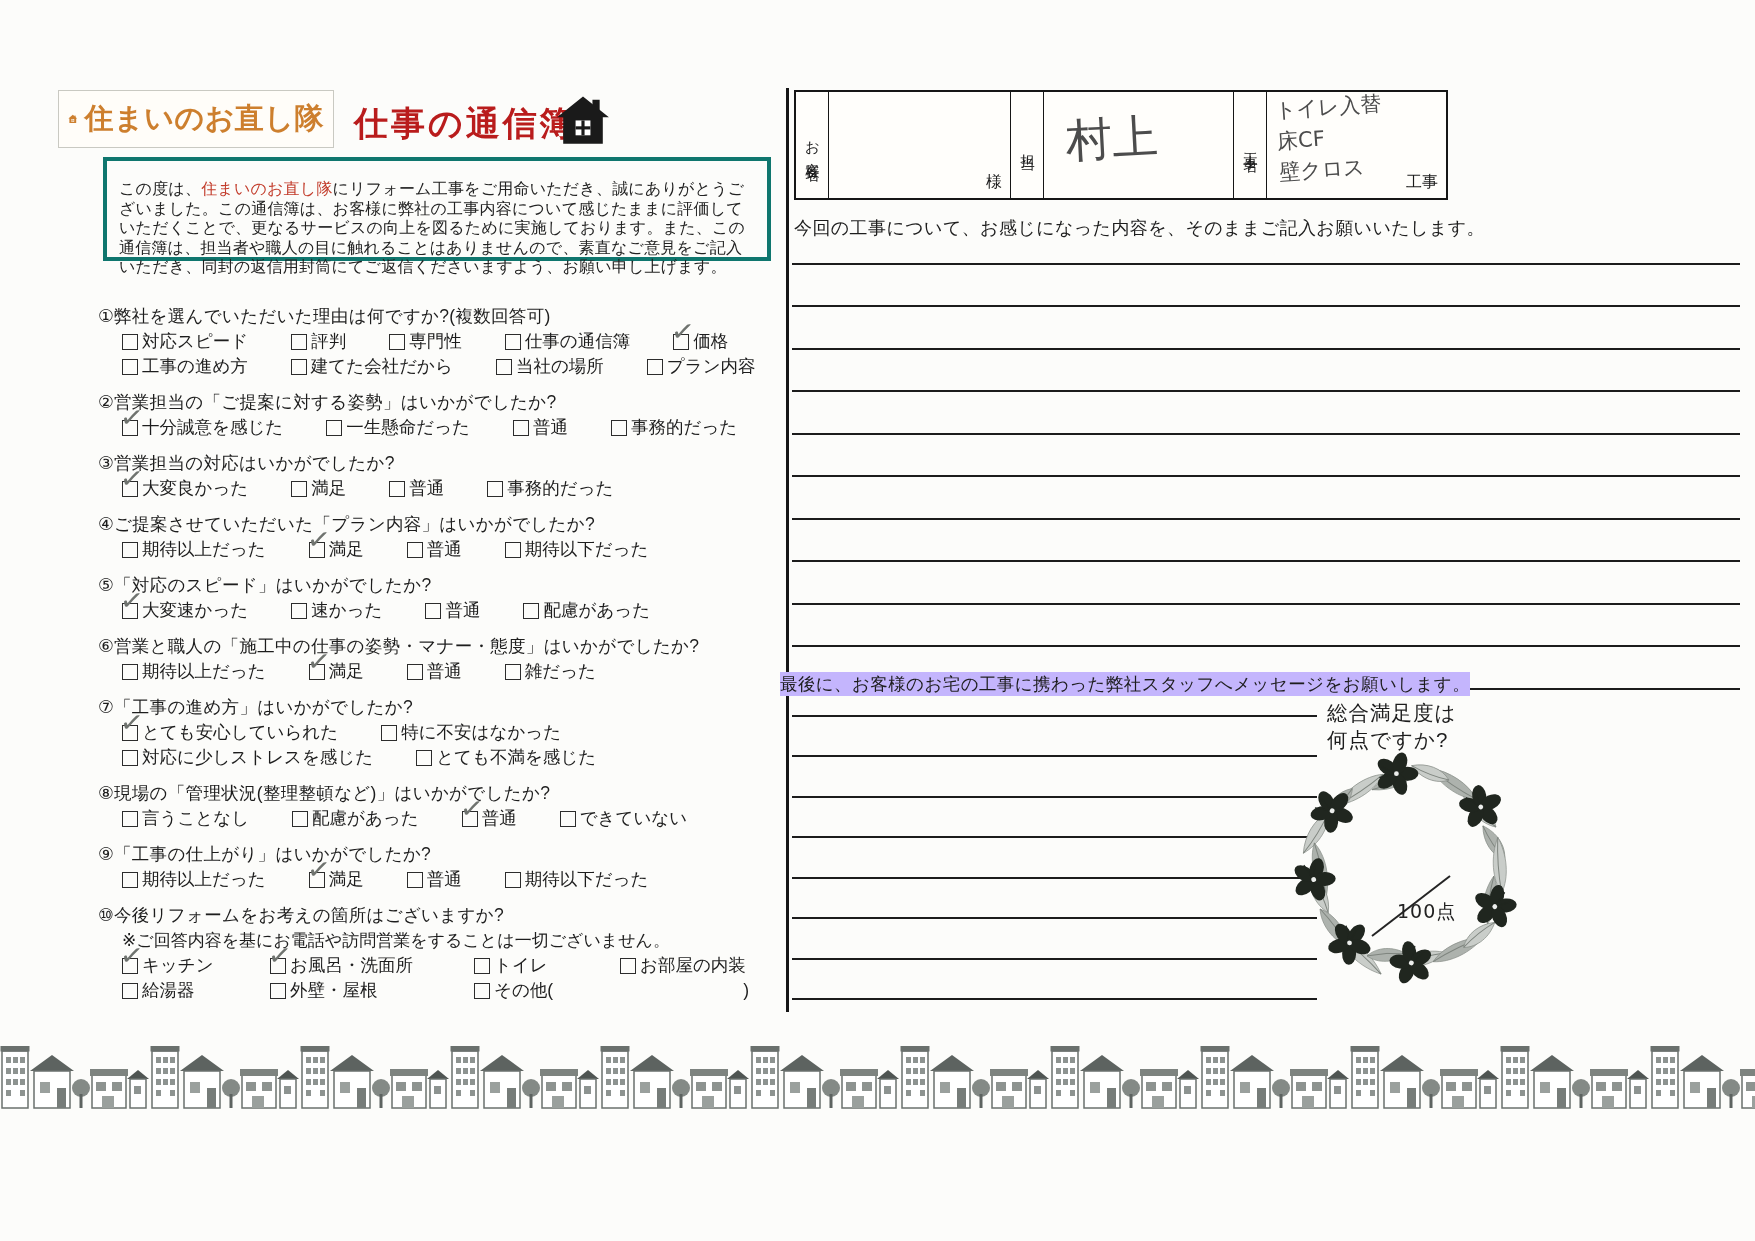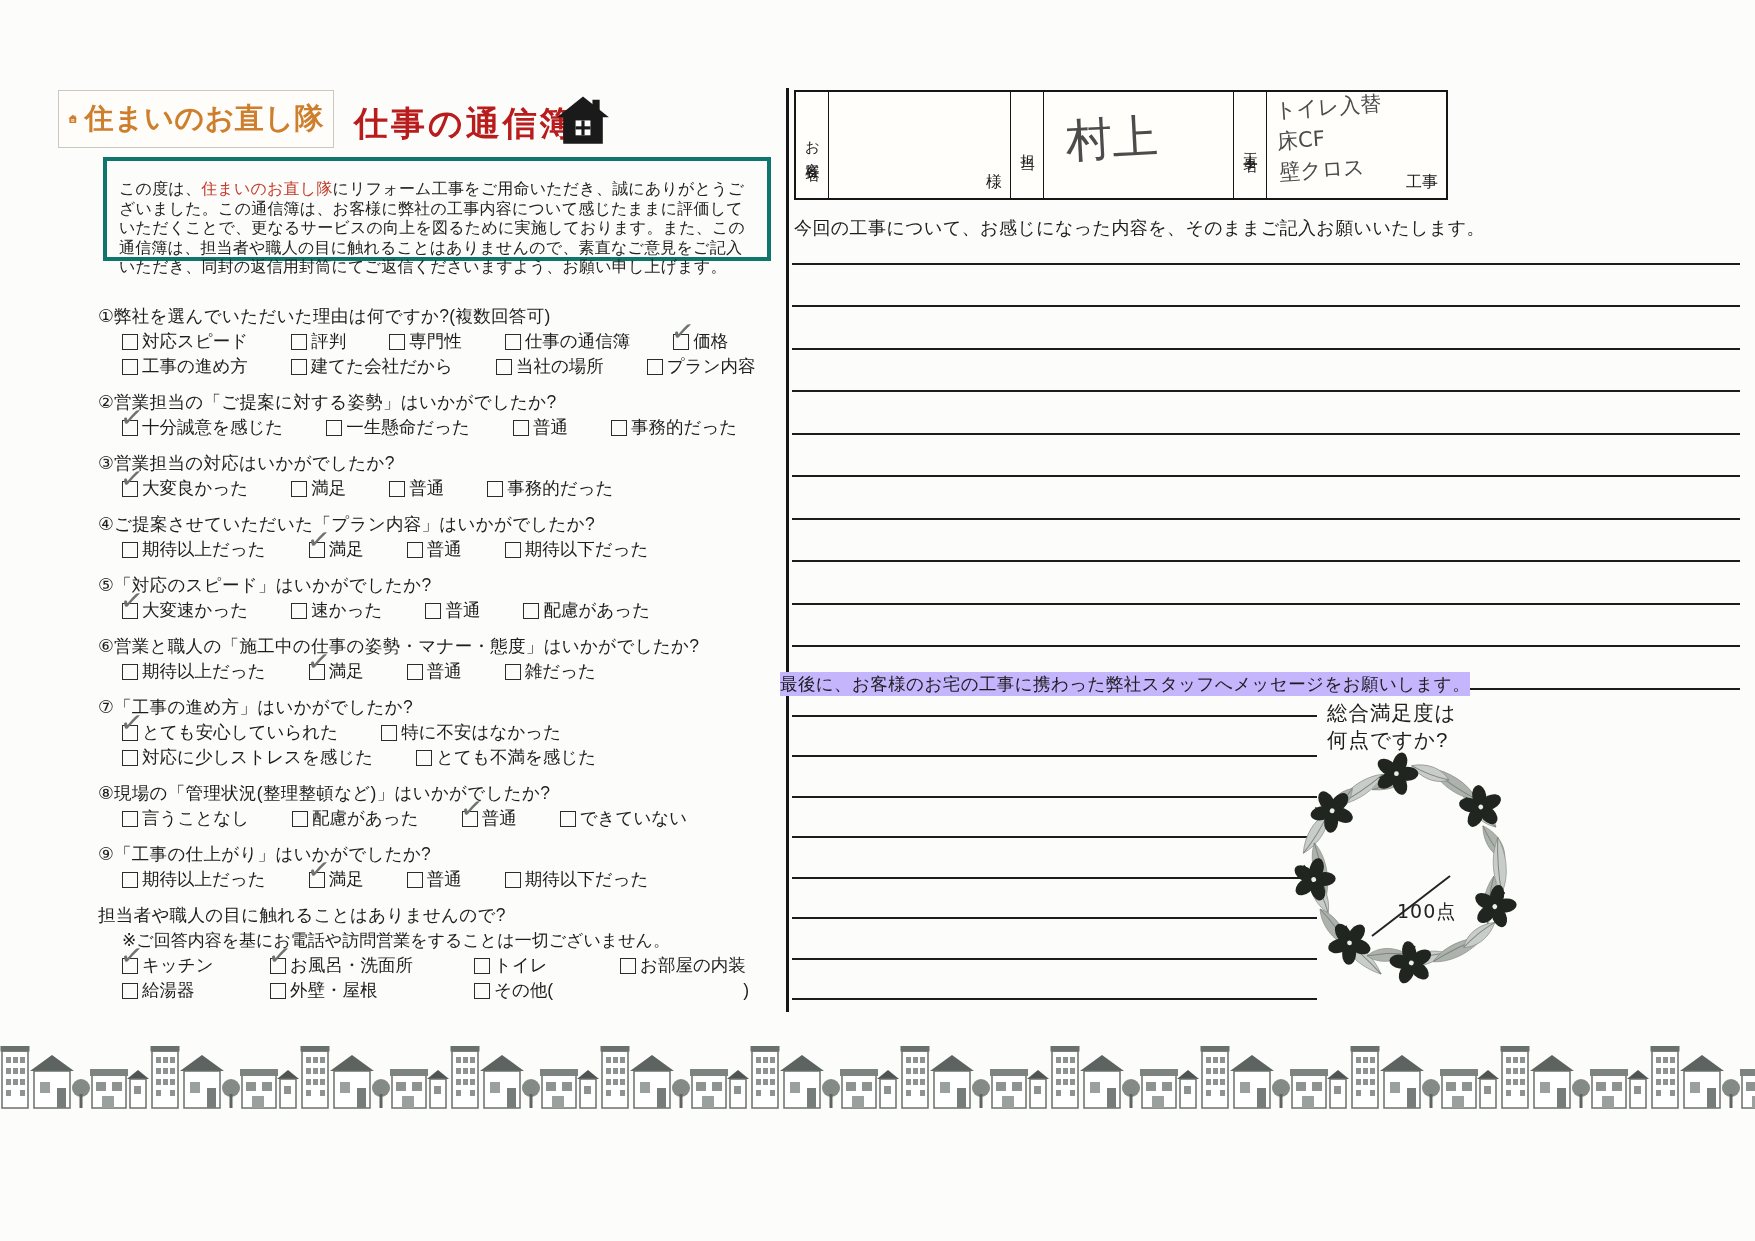--- a/index.html
+++ b/index.html
@@ -321,21 +321,21 @@
             <span class="cb"></span>
             <span>普通</span>
           </span>
           <span class="opt">
             <span class="cb"></span>
             <span>期待以下だった</span>
           </span>
         </div>
       </div>
       <div class="q wide">
-        <div class="q-title">担当者や職人の目に触れることはありませんので?</div>
+        <div class="q-title">⑩今後リフォームをお考えの箇所はございますか?</div>
         <div class="q-note">※ご回答内容を基にお電話や訪問営業をすることは一切ございません。</div>
         <div class="q-line">
           <span class="opt">
             <span class="cb">
               <span class="check">✓</span>
             </span>
             <span>キッチン</span>
           </span>
           <span class="opt">
             <span class="cb">

